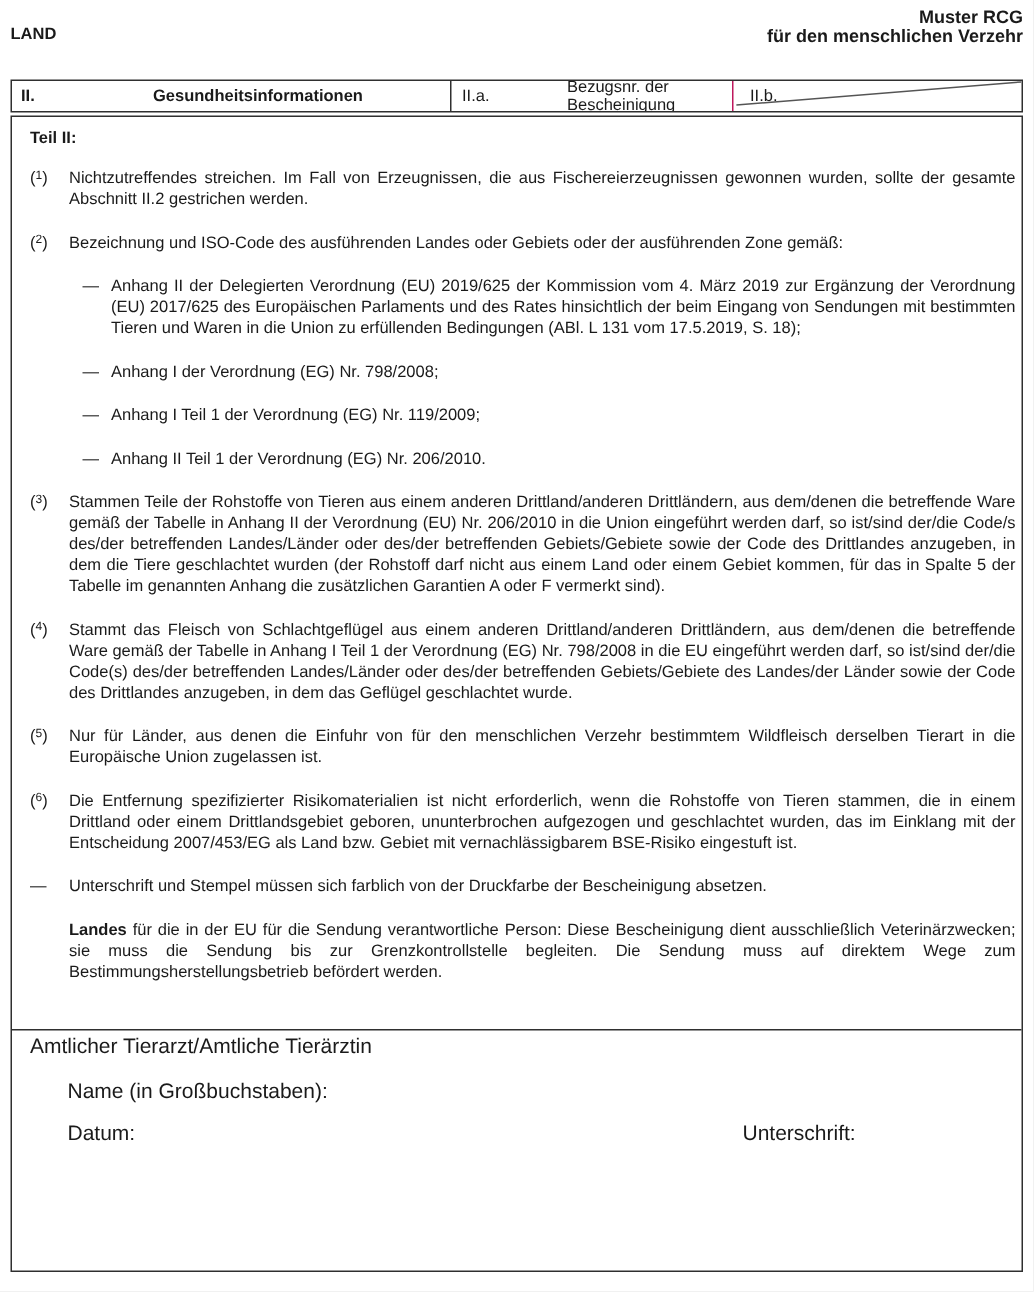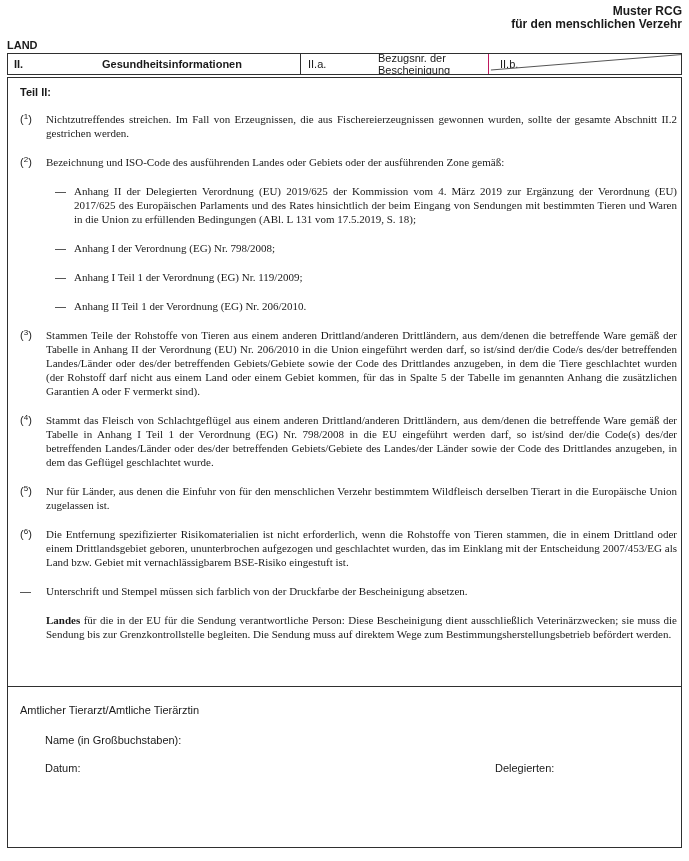--- a/index.html
+++ b/index.html
@@ -8,51 +8,51 @@
   .page {
     width:689px; height:861px; background:#ffffff;
     position:relative; padding:0 7px; overflow:hidden;
   }
   
   .page-header { position:relative; height:53px; }
   .title-block {
     position:absolute; top:5px; right:0;
     text-align:right; font-weight:bold; font-size:12px; line-height:13px;
   }
-  .land-label { position:absolute; bottom:2px; left:0; font-weight:bold; font-size:11px; }
+  .land-label { position:absolute; bottom:24px; left:0; font-weight:bold; font-size:11px; }
 
   
   .info-row { display:flex; border:1px solid #2f2f2f; height:22px; font-size:11px; background:#fff; }
   .info-row .cell { display:flex; align-items:center; overflow:hidden;gap:47px; }
   .cell-1 { width:293px; border-right:1px solid #2f2f2f; font-weight:bold; padding-left:6px; }
   .cell-1 .num { width:41px; flex:0 0 41px; }
   .cell-2 { width:188px; border-right:1px solid #be185d; padding-left:7px; }
   .cell-2 .num { flex:0 0 23px; }
   .cell-3 { flex:1; position:relative; padding-left:11px; }
   .cell-3 svg { position:absolute; left:0; top:0; width:100%; height:100%; }
 
   
   .main-box {
     border:1px solid #2f2f2f; margin-top:2px; height:771px;
     display:flex; flex-direction:column; background:#fff;
   }
   .part2 { height:608px; overflow:hidden; padding:7px 4px 0 12px; font-size:11px; line-height:14px; }
   .part2-title { font-weight:bold; margin-bottom:13px; }
 
   .block { margin-bottom:15px; }
-  .block .txt { text-align:justify; display:block;font-family:Liberation Serif, serif; }
+  .block .txt { text-align:justify; display:block; }
   .footnote, .dash-note { display:grid; grid-template-columns:26px 1fr; }
   .dash-sub { display:grid; grid-template-columns:19px 1fr; margin-left:35px; }
   .note { margin-left:26px; }
   .marker { white-space:nowrap; }
   .marker sup { font-size:8px; vertical-align:top; position:relative; top:-2px; }
   .note b { font-weight:bold; }
 
   
-  .officer { flex:1; border-top:1px solid #2f2f2f; padding:16px 4px 0 12px; font-size:11px; line-height:14px; }
+  .officer { flex:1; border-top:1px solid #2f2f2f; padding:3px 4px 0 12px; font-size:14px; line-height:14px; }
   .officer-heading { margin-bottom:16px; }
   .officer-row { display:grid; grid-template-columns:475px 1fr; margin-bottom:14px; }
   .officer-row .left { padding-left:25px; }
 </style>
 </head>
 <body>
 
 <div class="page">
 
   <div class="page-header">
@@ -135,19 +135,19 @@
     </section>
 
     <section class="officer">
       <div class="officer-heading">Amtlicher Tierarzt/Amtliche Tierärztin</div>
       <div id="officer-fields">
           <div class="officer-row">
             <span class="left">Name (in Großbuchstaben):</span>
           </div>
           <div class="officer-row">
             <span class="left">Datum:</span>
-            <span class="right">Delegierten:</span>
+            <span class="right">Unterschrift:</span>
           </div>
         </div>
     </section>
   </div>
 
 </div>
 
 </body></html>

